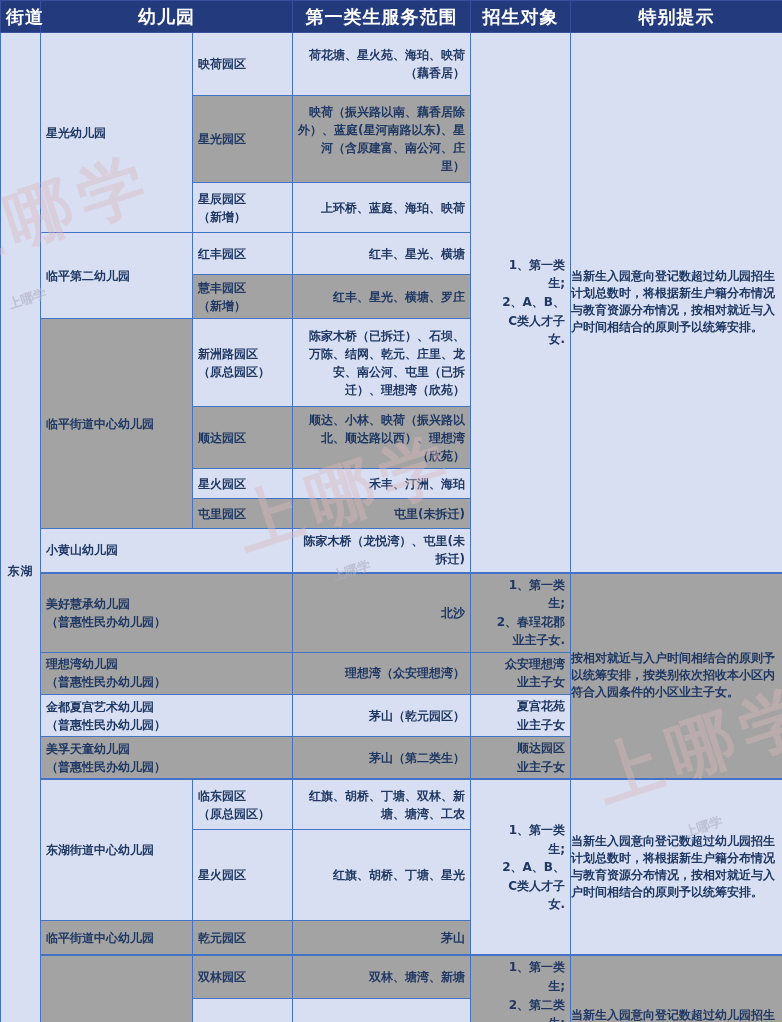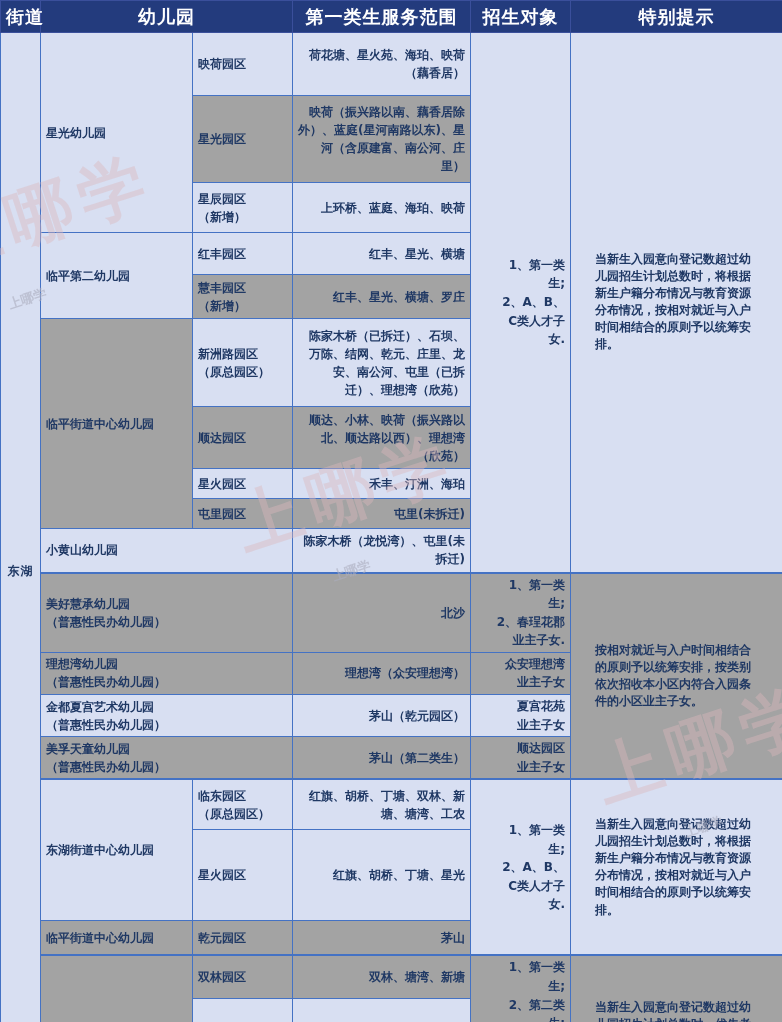--- a/index.html
+++ b/index.html
@@ -17,21 +17,21 @@
   th{
     background:#233B7D;color:#ffffff;height:24px;
     border-color:#3a4f9b;font-size:18px;text-align:center;letter-spacing:1px;
     white-space:nowrap;
   }
   .bg-b{background:#D8DFF2;}
   .bg-w{background:#a3a3a3;}
   .center{text-align:left;}
   .scope{text-align:right;}
   .adm{text-align:right;line-height:1.55;padding-left:24px;}
-  .note{text-align:left;line-height:1.42;padding:4px 24px;}
+  .note{text-align:left;line-height:1.42;padding:4px 0;}
   tr.sep td{border-top-width:2px;}
   .street{text-align:center;letter-spacing:1px;padding:0;}
   
   .wm{
     position:absolute;font-size:66px;font-weight:bold;
     color:rgba(219,184,188,0.42);transform:rotate(-18deg);
     letter-spacing:10px;pointer-events:none;z-index:5;white-space:nowrap;
   }
   .wm1{left:-70px;top:168px;}
   .wm2{left:232px;top:448px;}

